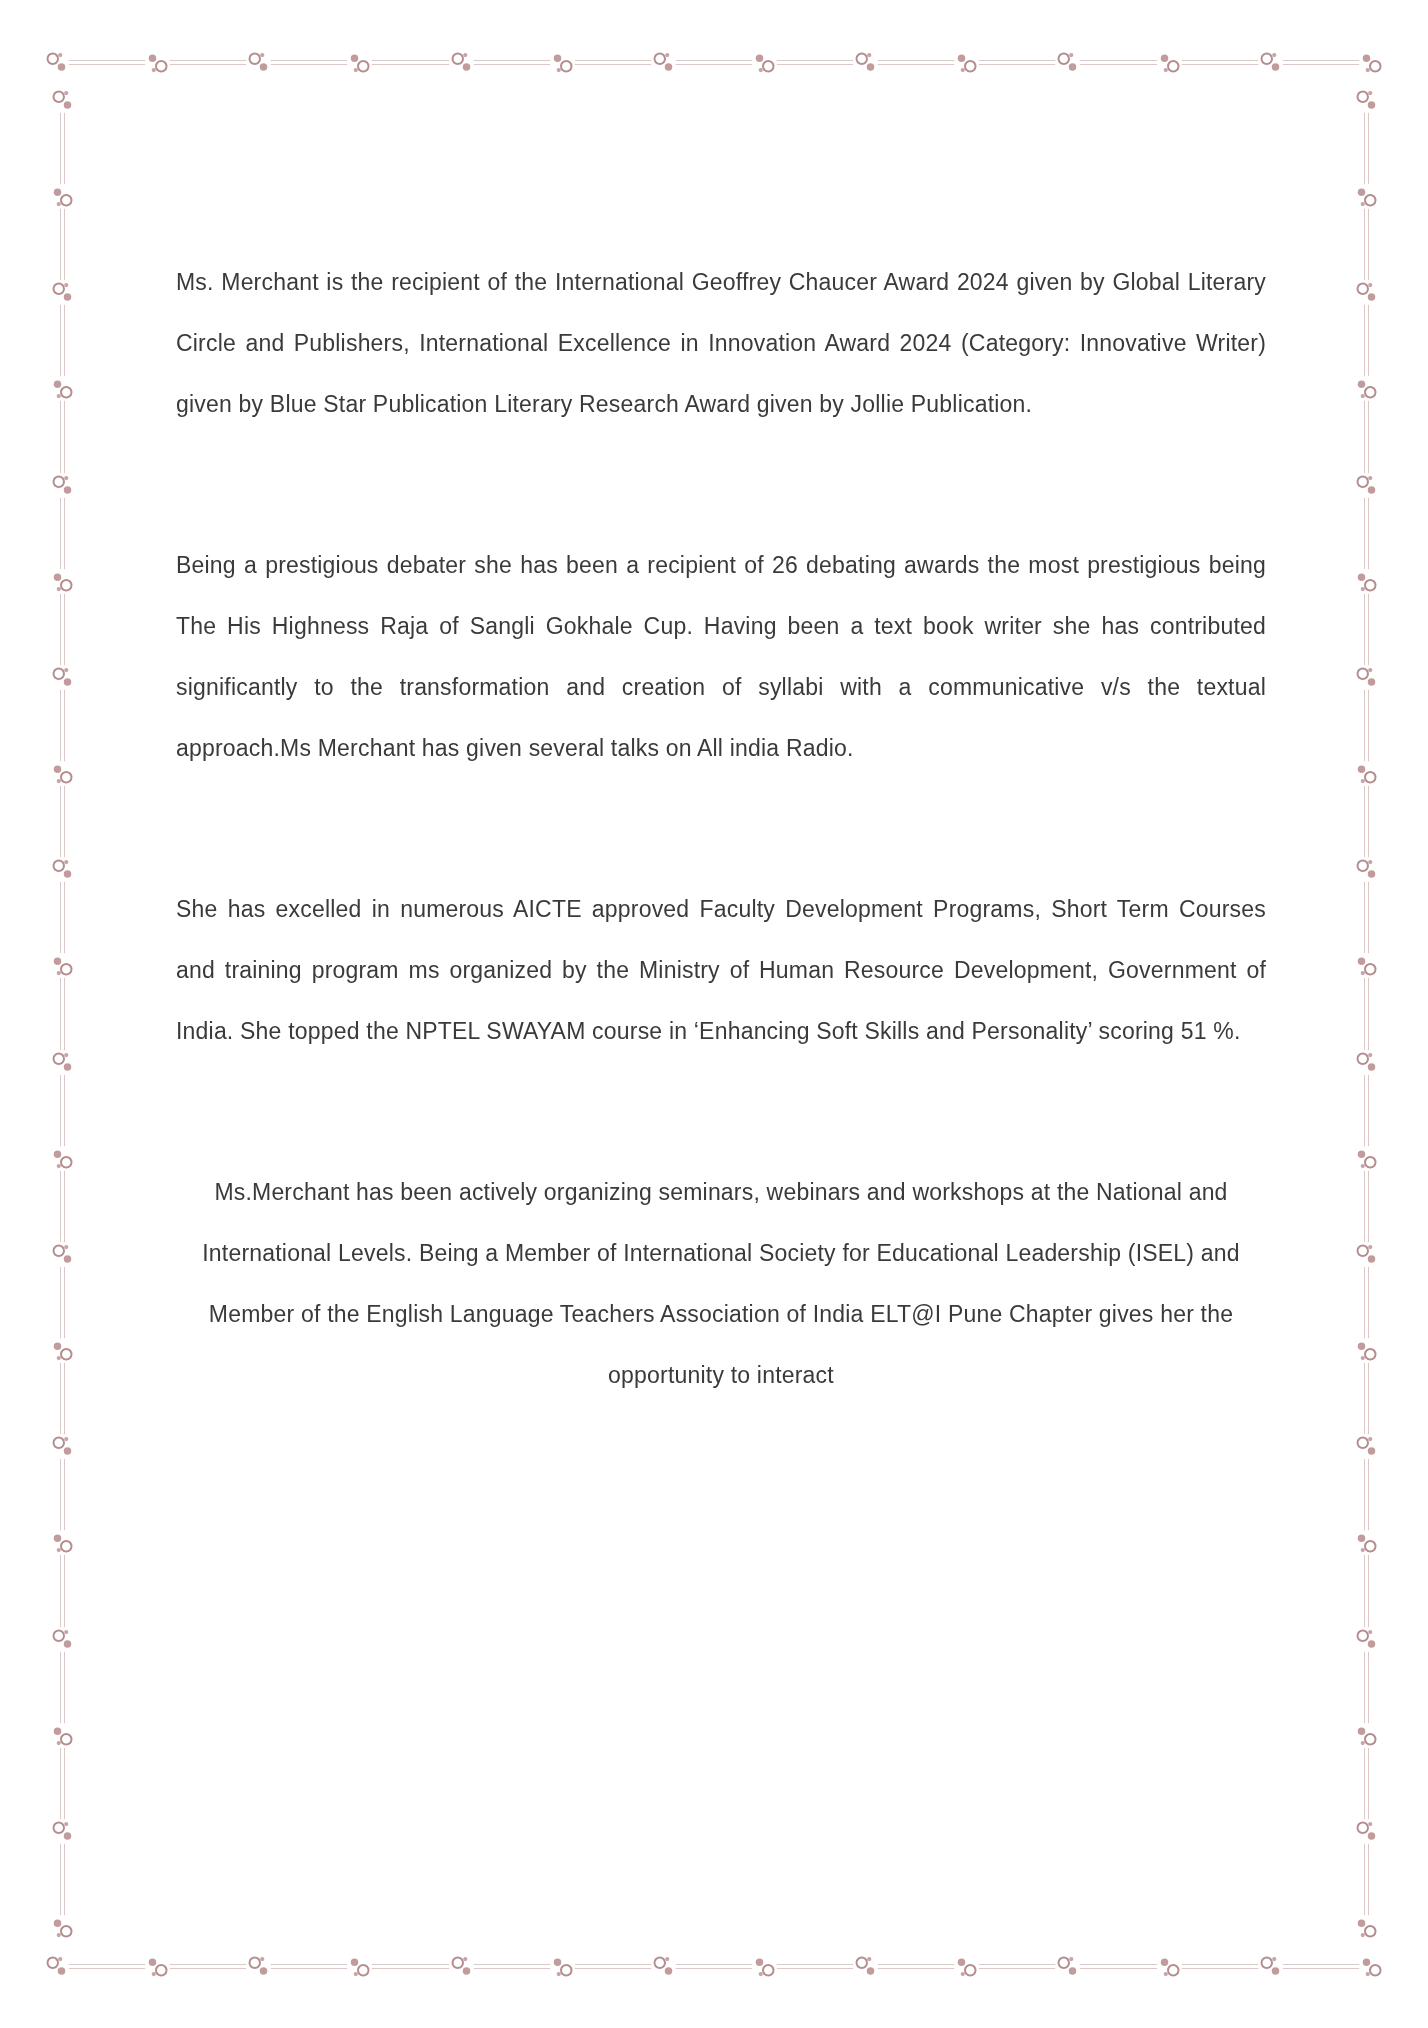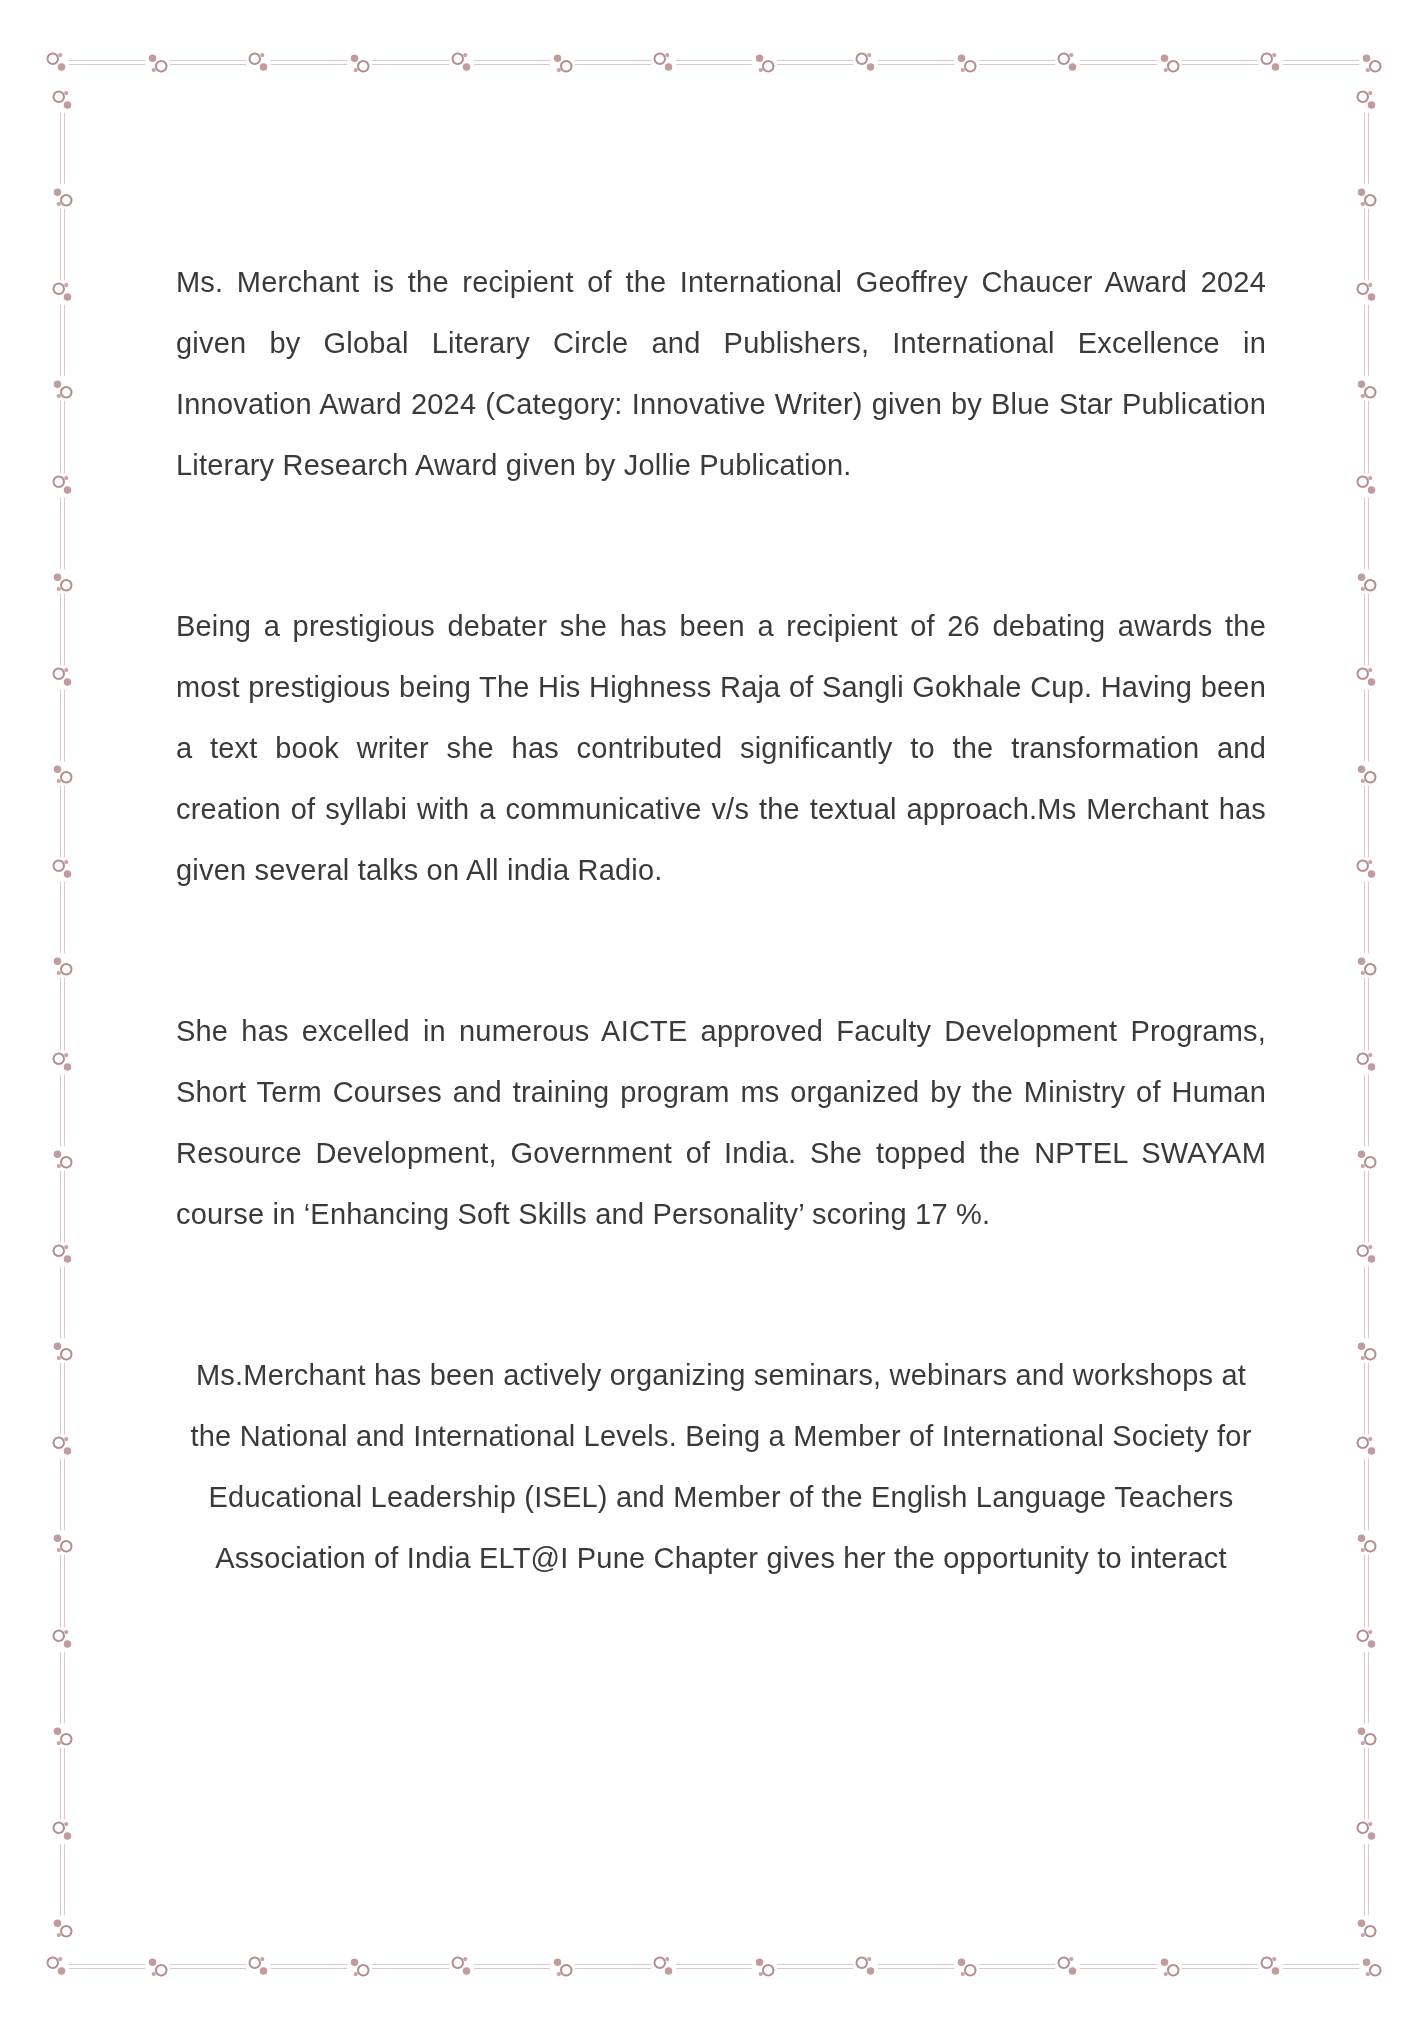--- a/index.html
+++ b/index.html
@@ -73,21 +73,21 @@
   }
   .ornament.flip { transform: rotate(180deg); }
 
   
   .doc {
     position: absolute;
     left: 176px;
     right: 162px;
     top: 252px;
     color: #3a3a3a;
-    font-size: 29px;
+    font-size: 23px;
     line-height: 61px;
     letter-spacing: 0.2px;
   }
   .doc p {
     margin: 0 0 100px 0;
     text-align: justify;
     text-justify: inter-word;
   }
   .doc p.ragged {
     text-align: center;
@@ -444,17 +444,17 @@
       <svg viewBox="0 0 20 20" class="ornament flip">
         <circle cx="7" cy="7" r="4.2" fill="none" stroke="#b48e8e" stroke-width="1.6"></circle>
         <circle cx="14" cy="13.5" r="3" fill="#c29c9c"></circle>
         <circle cx="13" cy="4" r="1.7" fill="#c8a4a4"></circle>
       </svg>
     </div>
 
   <div class="doc">
     <p>Ms. Merchant is the recipient of the International Geoffrey Chaucer Award 2024 given by Global Literary Circle and Publishers, International Excellence in Innovation Award 2024 (Category: Innovative Writer) given by Blue Star Publication Literary Research Award given by Jollie Publication.</p>
     <p>Being a prestigious debater she has been a recipient of 26 debating awards the most prestigious being The His Highness Raja of Sangli Gokhale Cup. Having been a text book writer she has contributed significantly to the transformation and creation of syllabi with a communicative v/s the textual approach.Ms Merchant has given several talks on All india Radio.</p>
-    <p>She has excelled in numerous AICTE approved Faculty Development Programs, Short Term Courses and training program ms organized by the Ministry of Human Resource Development, Government of India. She topped the NPTEL SWAYAM course in ‘Enhancing Soft Skills and Personality’ scoring 17 %.</p>
+    <p>She has excelled in numerous AICTE approved Faculty Development Programs, Short Term Courses and training program ms organized by the Ministry of Human Resource Development, Government of India. She topped the NPTEL SWAYAM course in ‘Enhancing Soft Skills and Personality’ scoring 51 %.</p>
     <p class="ragged">Ms.Merchant has been actively organizing seminars, webinars and workshops at the National and International Levels. Being a Member of International Society for Educational Leadership (ISEL) and Member of the English Language Teachers Association of India ELT@I Pune Chapter gives her the opportunity to interact</p>
   </div>
 
 </div>
 
 </body></html>

